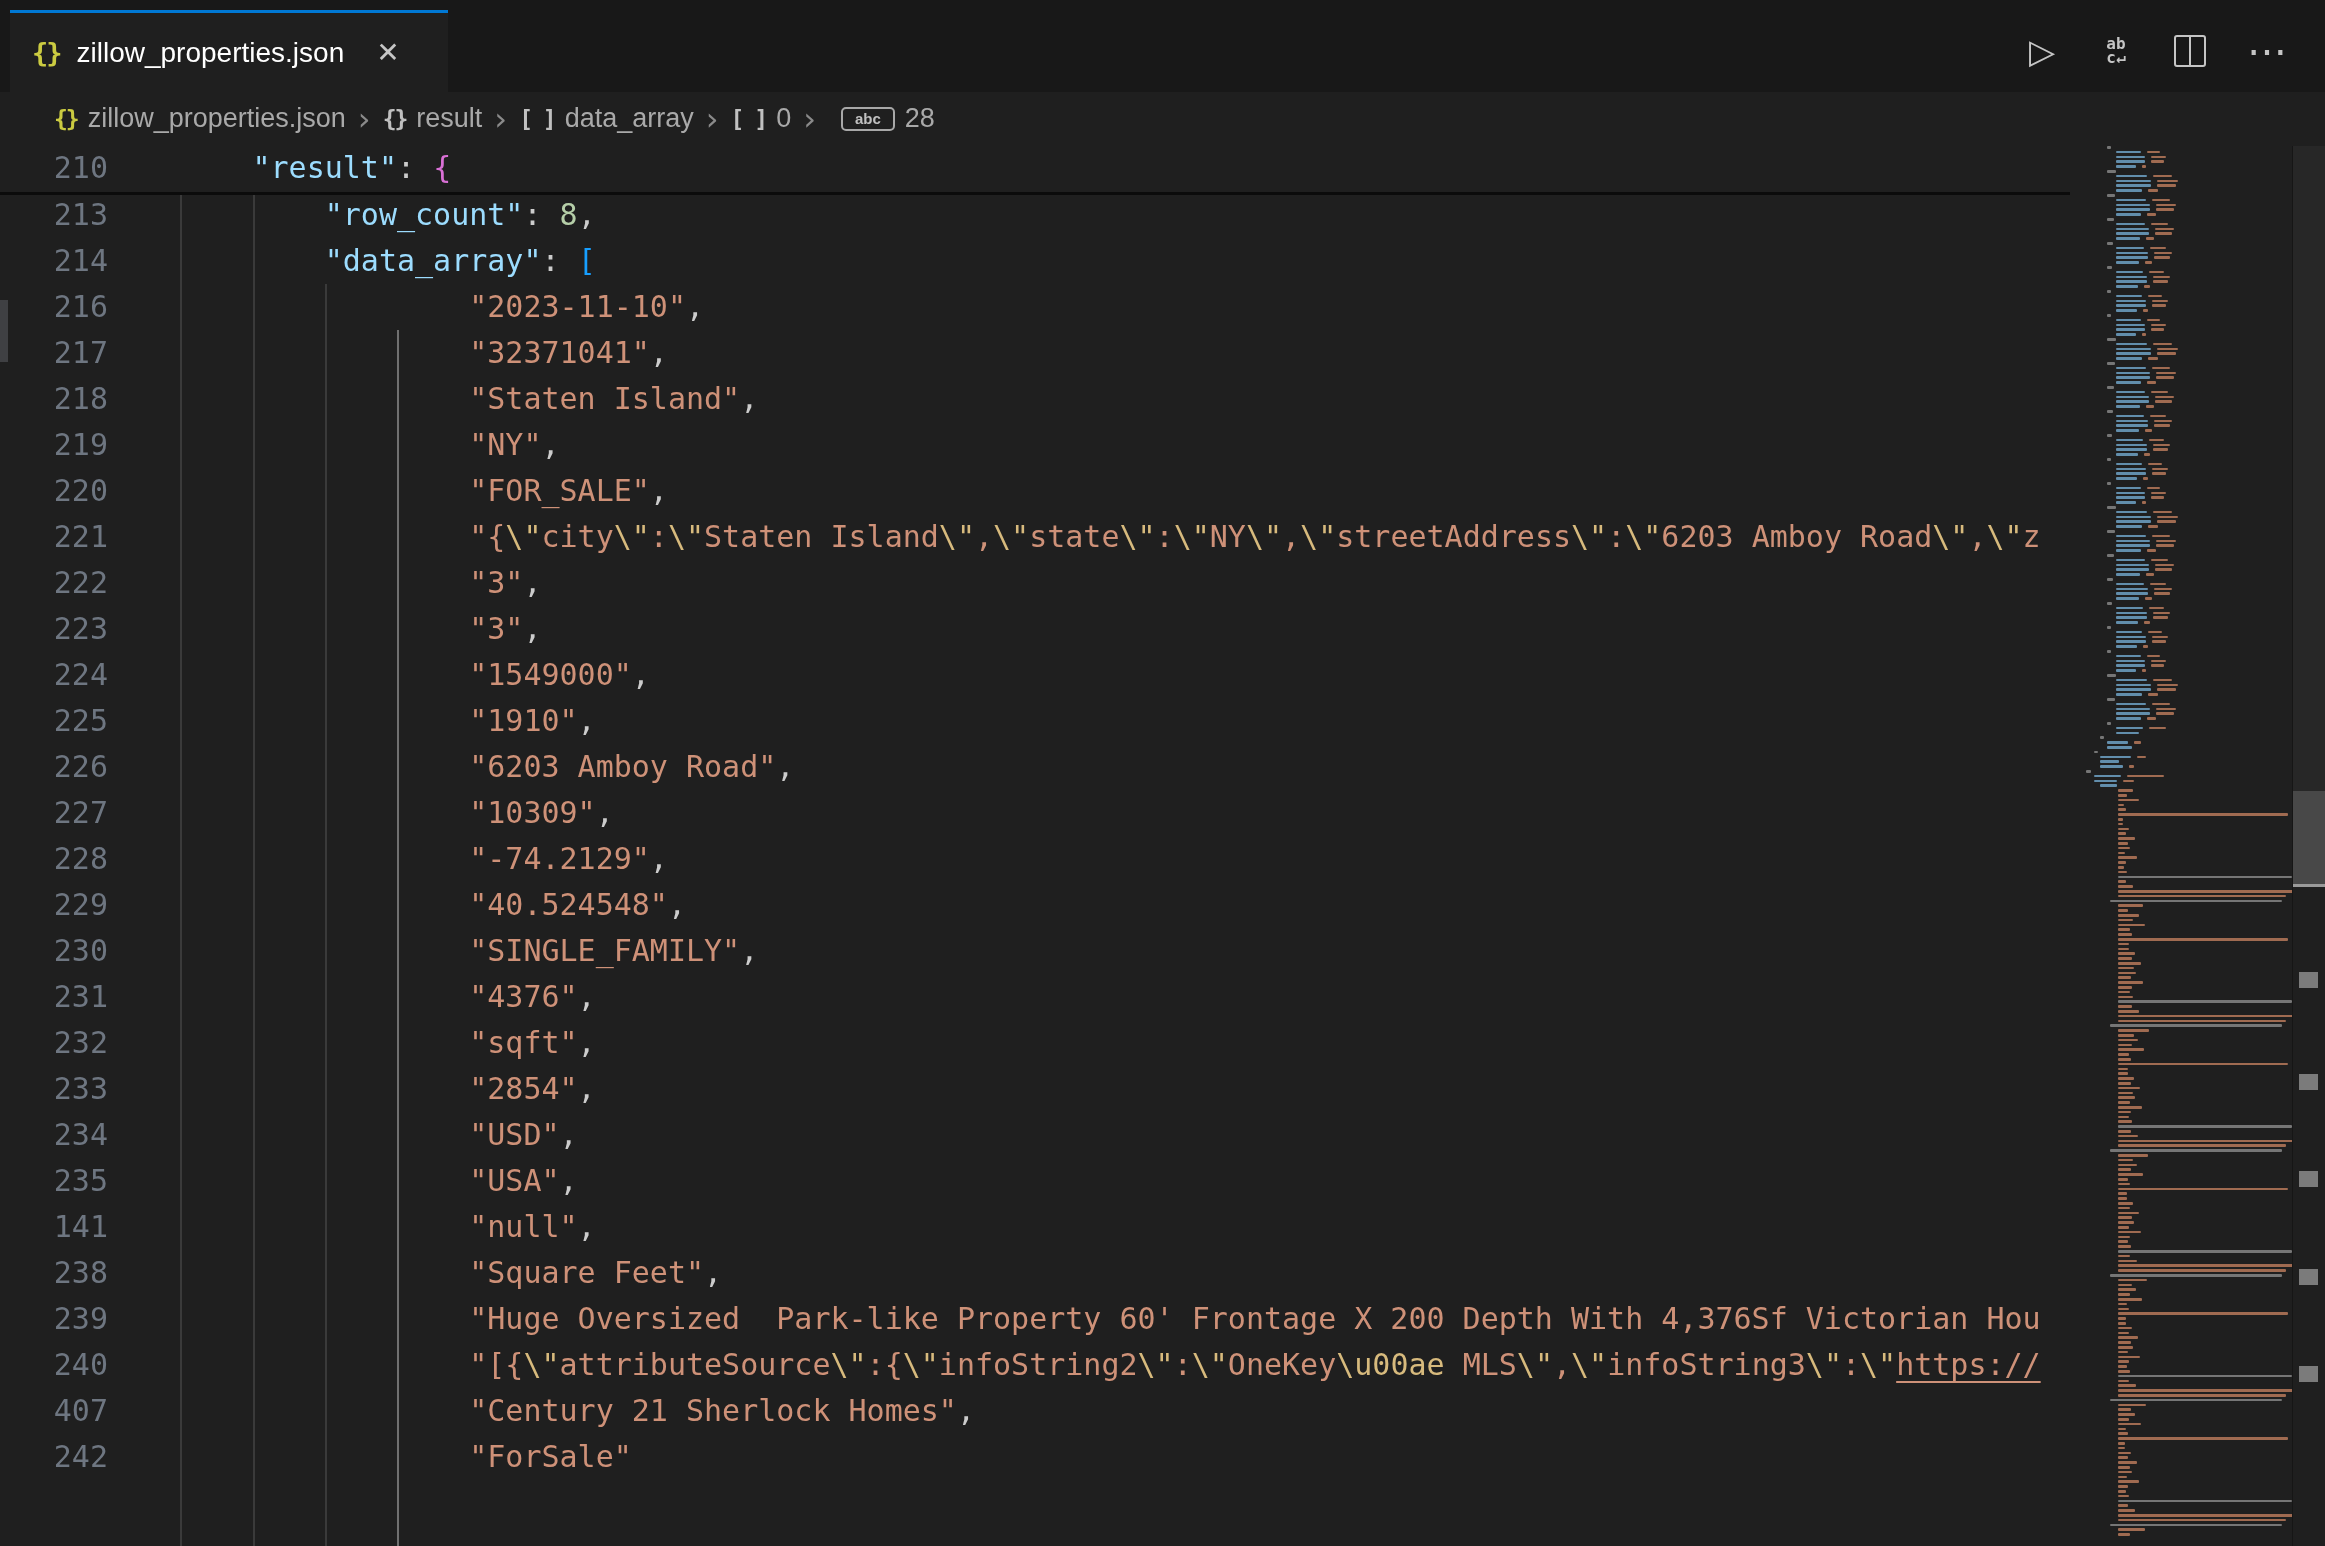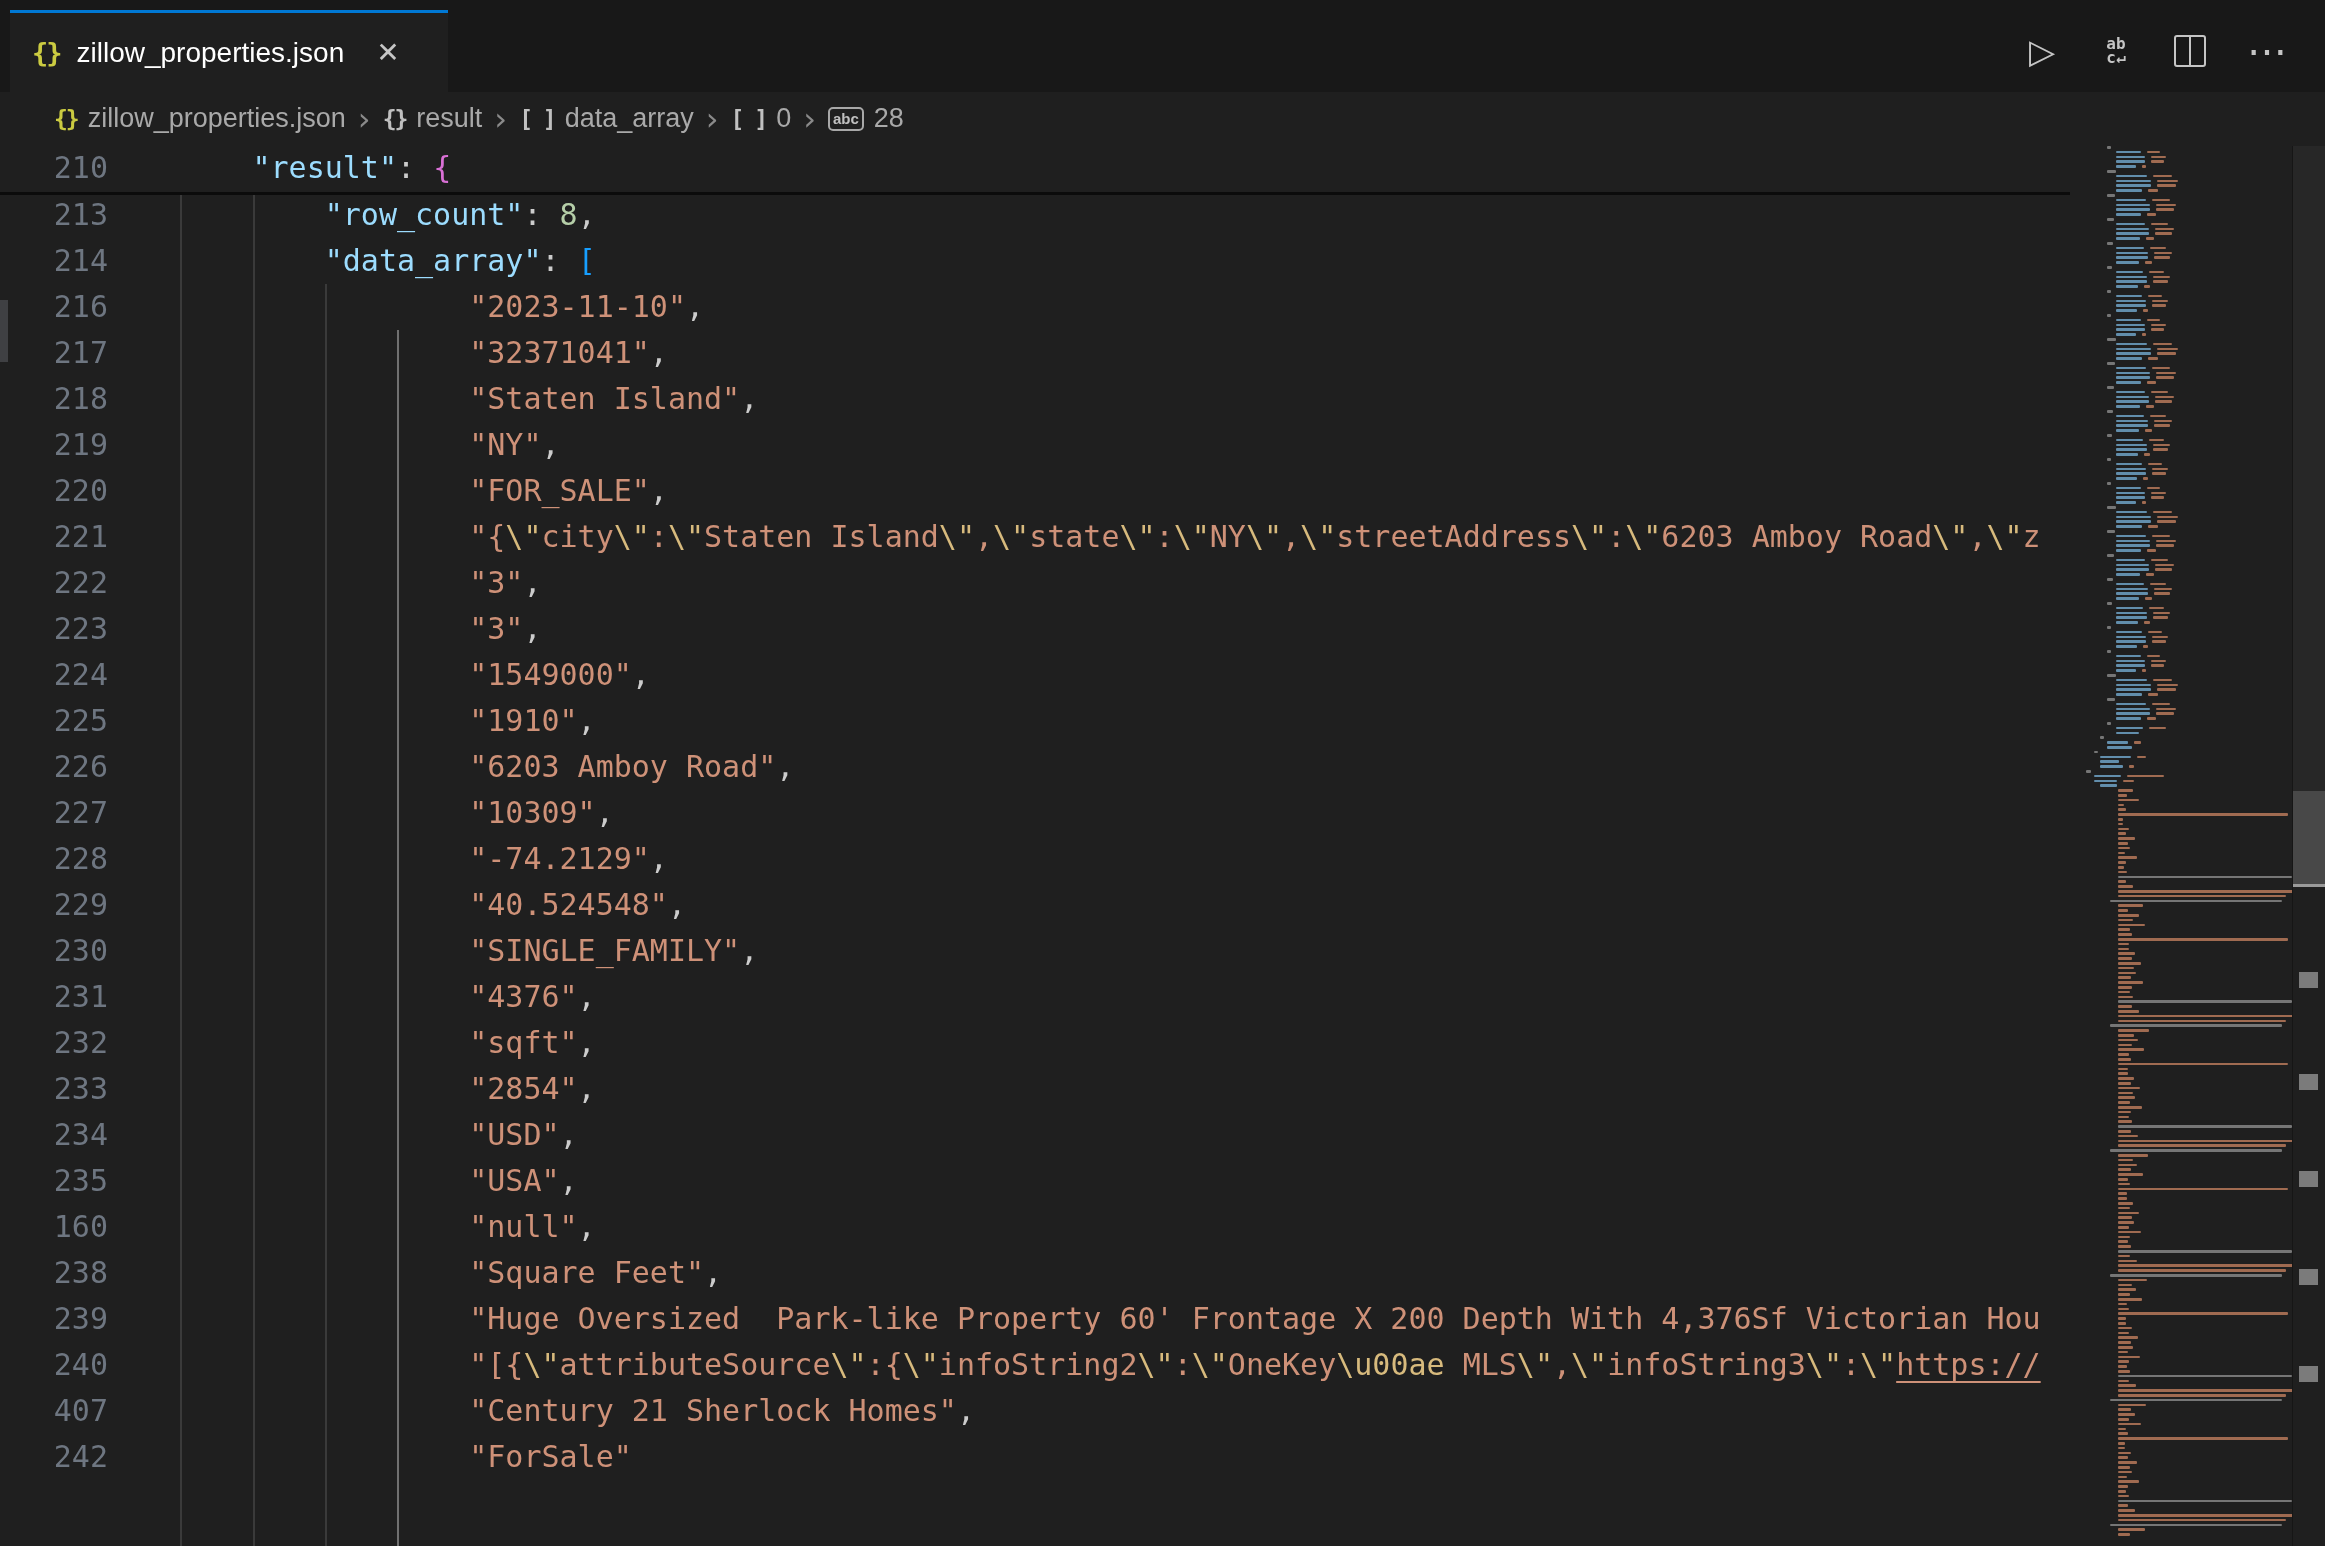--- a/index.html
+++ b/index.html
@@ -24,21 +24,21 @@
   .split-icon div{flex:1;}
   .split-icon div:first-child{border-right:2.5px solid #c5c5c5;}
 
   
   #breadcrumb{position:absolute;left:0;top:92px;width:2325px;height:53px;background:#1f1f1f;
               display:flex;align-items:center;padding-left:54px;box-sizing:border-box;
               font-size:27px;color:#a9a9a9;}
   .bc-item{display:flex;align-items:center;gap:10px;cursor:pointer;white-space:nowrap;}
   .bc-icon{font:700 23px "DejaVu Sans Mono",monospace;color:#c0c0c0;letter-spacing:-2px;}
   .bc-abc{border:2px solid #a8a8a8;border-radius:5px;font:700 15px "Liberation Sans",sans-serif;
-          padding:0 3px;color:#c0c0c0;line-height:20px;}
+          padding:0 12px;color:#c0c0c0;line-height:20px;margin-left:13px;}
   .bc-sep{color:#8a8a8a;font-size:32px;margin:0 12px;font-family:"DejaVu Sans",sans-serif;}
 
   
   #sticky{position:absolute;left:0;top:145px;width:2070px;height:47px;background:#1f1f1f;
           border-bottom:3px solid #0b0b0b;z-index:6;overflow:hidden;}
 
   
   #code{position:absolute;left:0;top:192px;width:2070px;height:1354px;overflow:hidden;z-index:2;}
   .cl{height:46px;line-height:46px;white-space:pre;font-family:"DejaVu Sans Mono",monospace;
       font-size:30px;}
@@ -150,21 +150,21 @@
     <div class="cl"><span class="ln">226</span><span class="ct">                    <span class="tk-str">"6203 Amboy Road"</span><span class="tk-pun">,</span></span></div>
     <div class="cl"><span class="ln">227</span><span class="ct">                    <span class="tk-str">"10309"</span><span class="tk-pun">,</span></span></div>
     <div class="cl"><span class="ln">228</span><span class="ct">                    <span class="tk-str">"-74.2129"</span><span class="tk-pun">,</span></span></div>
     <div class="cl"><span class="ln">229</span><span class="ct">                    <span class="tk-str">"40.524548"</span><span class="tk-pun">,</span></span></div>
     <div class="cl"><span class="ln">230</span><span class="ct">                    <span class="tk-str">"SINGLE_FAMILY"</span><span class="tk-pun">,</span></span></div>
     <div class="cl"><span class="ln">231</span><span class="ct">                    <span class="tk-str">"4376"</span><span class="tk-pun">,</span></span></div>
     <div class="cl"><span class="ln">232</span><span class="ct">                    <span class="tk-str">"sqft"</span><span class="tk-pun">,</span></span></div>
     <div class="cl"><span class="ln">233</span><span class="ct">                    <span class="tk-str">"2854"</span><span class="tk-pun">,</span></span></div>
     <div class="cl"><span class="ln">234</span><span class="ct">                    <span class="tk-str">"USD"</span><span class="tk-pun">,</span></span></div>
     <div class="cl"><span class="ln">235</span><span class="ct">                    <span class="tk-str">"USA"</span><span class="tk-pun">,</span></span></div>
-    <div class="cl"><span class="ln">160</span><span class="ct">                    <span class="tk-str">"null"</span><span class="tk-pun">,</span></span></div>
+    <div class="cl"><span class="ln">141</span><span class="ct">                    <span class="tk-str">"null"</span><span class="tk-pun">,</span></span></div>
     <div class="cl"><span class="ln">238</span><span class="ct">                    <span class="tk-str">"Square Feet"</span><span class="tk-pun">,</span></span></div>
     <div class="cl"><span class="ln">239</span><span class="ct">                    <span class="tk-str">"Huge Oversized  Park-like Property 60' Frontage X 200 Depth With 4,376Sf Victorian Hou</span></span></div>
     <div class="cl"><span class="ln">240</span><span class="ct">                    <span class="tk-str">"[{</span><span class="tk-esc">\"</span><span class="tk-str">attributeSource</span><span class="tk-esc">\"</span><span class="tk-str">:{</span><span class="tk-esc">\"</span><span class="tk-str">infoString2</span><span class="tk-esc">\"</span><span class="tk-str">:</span><span class="tk-esc">\"</span><span class="tk-str">OneKey</span><span class="tk-esc">\u00ae</span><span class="tk-str"> MLS</span><span class="tk-esc">\"</span><span class="tk-str">,</span><span class="tk-esc">\"</span><span class="tk-str">infoString3</span><span class="tk-esc">\"</span><span class="tk-str">:</span><span class="tk-esc">\"</span><span class="tk-link">https://</span></span></div>
     <div class="cl"><span class="ln">407</span><span class="ct">                    <span class="tk-str">"Century 21 Sherlock Homes"</span><span class="tk-pun">,</span></span></div>
     <div class="cl"><span class="ln">242</span><span class="ct">                    <span class="tk-str">"ForSale"</span></span></div>
   </div>
 
 <div id="guides">
     <div class="guide" style="left: 180px; top: 192px;"></div>
     <div class="guide" style="left: 253px; top: 192px;"></div>

